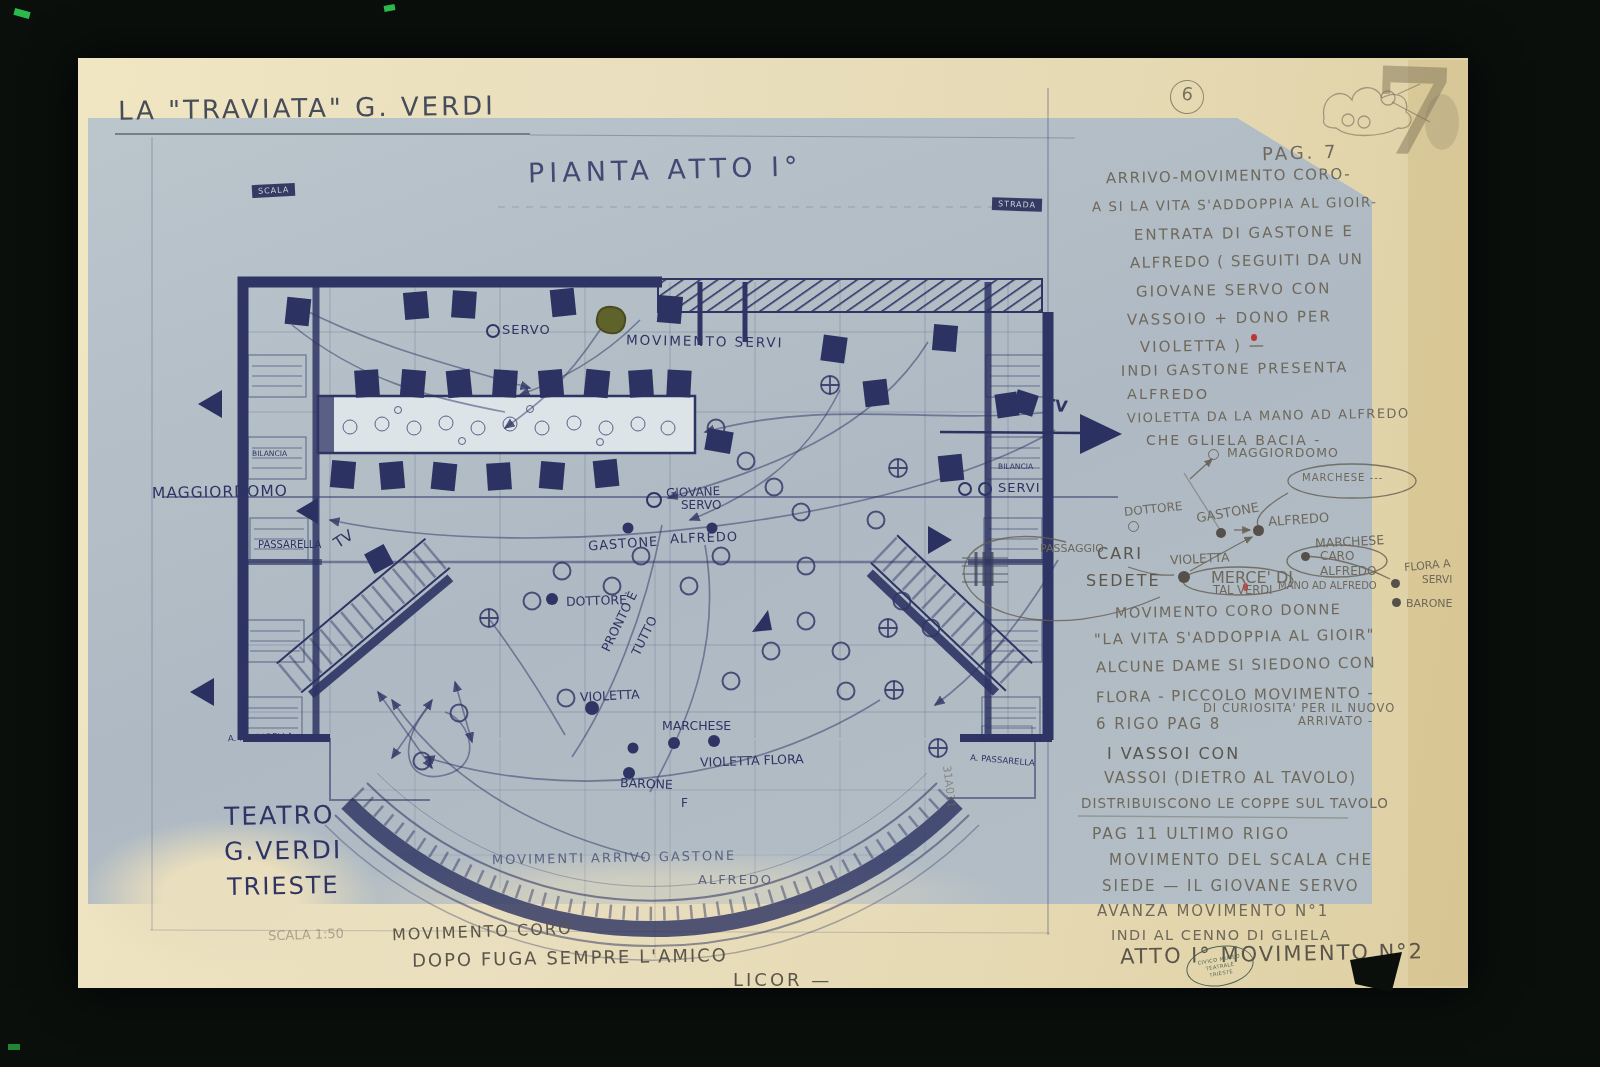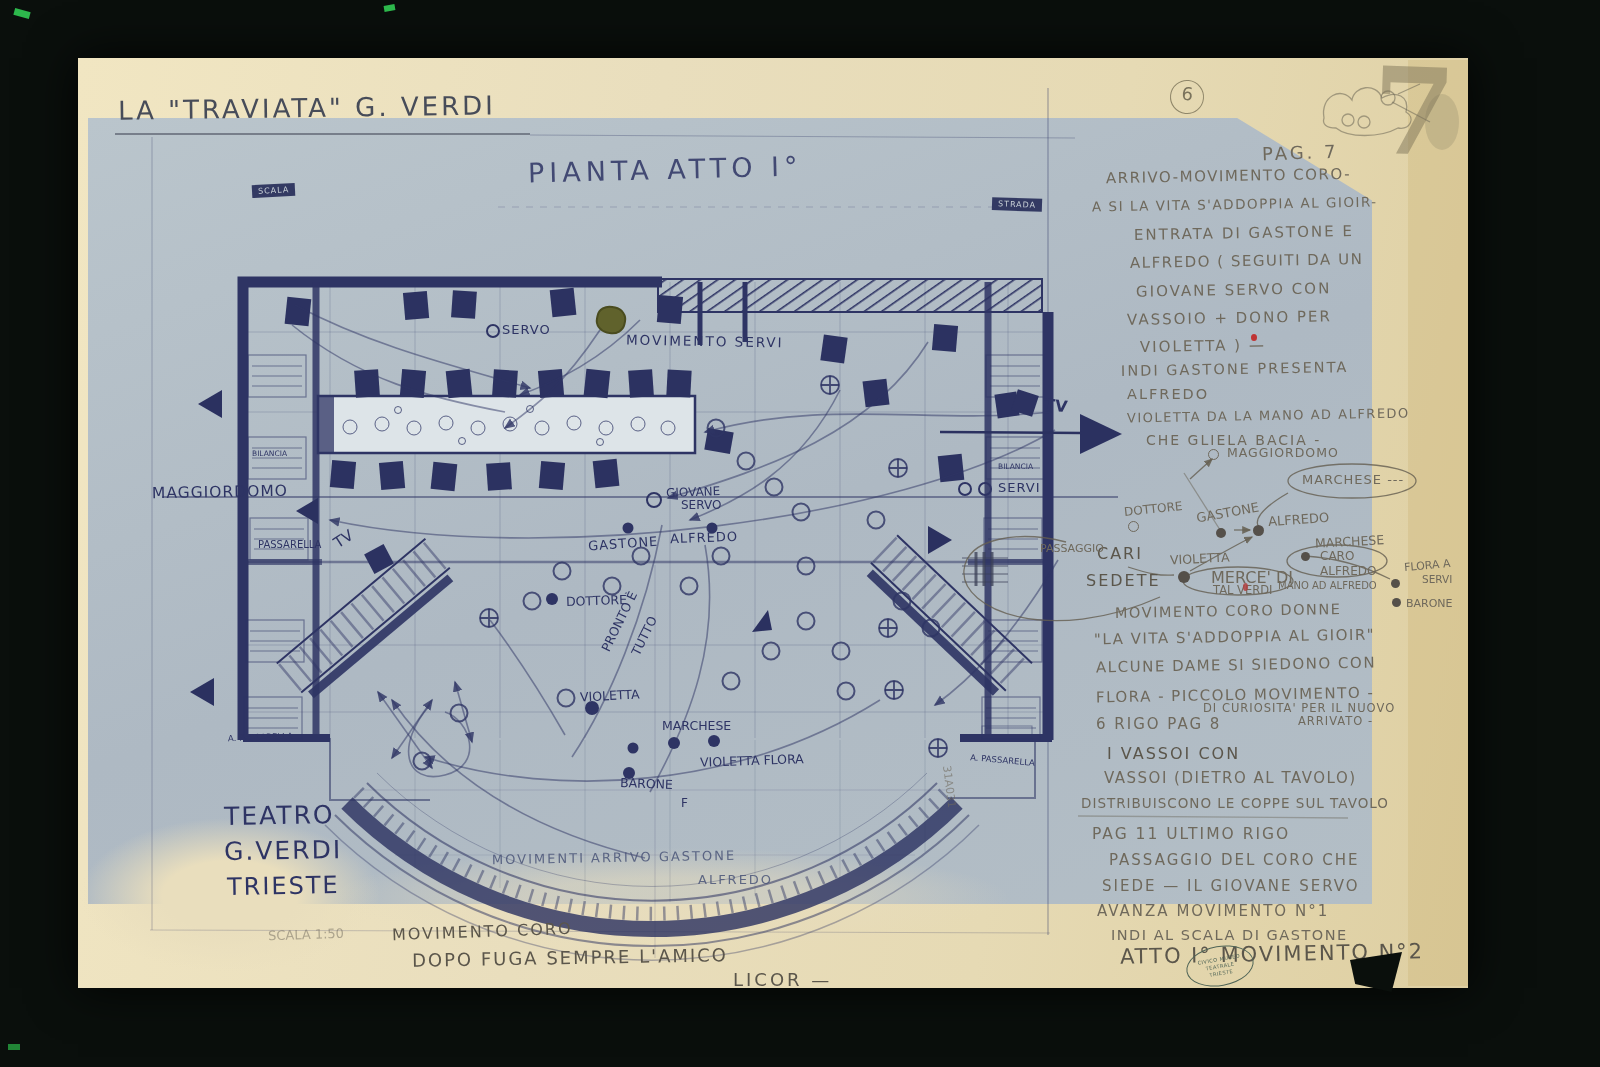--- a/index.html
+++ b/index.html
@@ -328,21 +328,21 @@
 <div class="t pen" style="left:1136px;top:283px;font-size:15px;letter-spacing:2px;transform:rotate(-1deg)">GIOVANE SERVO CON</div>
 <div class="t pen" style="left:1127px;top:311px;font-size:15px;letter-spacing:2px;transform:rotate(-1deg)">VASSOIO + DONO PER</div>
 <div class="t pen" style="left:1140px;top:339px;font-size:15px;letter-spacing:2px;transform:rotate(-1deg)">VIOLETTA ) —</div>
 <div class="t pen" style="left:1121px;top:362px;font-size:14.5px;letter-spacing:2px;transform:rotate(-1deg)">INDI GASTONE PRESENTA</div>
 <div class="t pen" style="left:1127px;top:387px;font-size:14.5px;letter-spacing:2px">ALFREDO</div>
 <div class="t pen" style="left:1127px;top:409px;font-size:13px;letter-spacing:1.5px;transform:rotate(-1deg)">VIOLETTA DA LA MANO AD ALFREDO</div>
 <div class="t pen" style="left:1146px;top:433px;font-size:14px;letter-spacing:2px">CHE GLIELA BACIA -</div>
 
 <div class="t pen" style="left:1227px;top:447px;font-size:12.5px;letter-spacing:1px">MAGGIORDOMO</div>
 <div class="pring" style="left:1208px;top:449px;width:9px;height:9px"></div>
-<div class="t pen" style="left:1302px;top:473px;font-size:13px;letter-spacing:1px">MARCHESE ---</div>
+<div class="t pen" style="left:1302px;top:473px;font-size:10px;letter-spacing:1px">MARCHESE ---</div>
 <div class="t pen" style="left:1124px;top:503px;font-size:12px;transform:rotate(-6deg)">DOTTORE</div>
 <div class="pring" style="left:1128px;top:521px;width:9px;height:9px"></div>
 <div class="t pen" style="left:1196px;top:506px;font-size:13px;transform:rotate(-10deg)">GASTONE</div>
 <div class="pdot" style="left:1216px;top:528px;width:10px;height:10px"></div>
 <div class="t pen" style="left:1268px;top:513px;font-size:13px;transform:rotate(-4deg)">ALFREDO</div>
 <div class="pdot" style="left:1253px;top:525px;width:11px;height:11px"></div>
 <div class="t pen" style="left:1315px;top:536px;font-size:12.5px;transform:rotate(-3deg)">MARCHESE</div>
 <div class="t pend" style="left:1097px;top:546px;font-size:16px;letter-spacing:2px">CARI</div>
 <div class="t pend" style="left:1086px;top:573px;font-size:16px;letter-spacing:2px">SEDETE</div>
 <div class="t pen" style="left:1170px;top:553px;font-size:12.5px;transform:rotate(-3deg)">VIOLETTA</div>
@@ -363,24 +363,24 @@
 <div class="t pen" style="left:1094px;top:630px;font-size:15px;letter-spacing:1.5px;transform:rotate(-1deg)">"LA VITA S'ADDOPPIA AL GIOIR"</div>
 <div class="t pen" style="left:1096px;top:658px;font-size:15px;letter-spacing:1.5px;transform:rotate(-1deg)">ALCUNE DAME SI SIEDONO CON</div>
 <div class="t pen" style="left:1096px;top:688px;font-size:15px;letter-spacing:1.5px;transform:rotate(-1deg)">FLORA - PICCOLO MOVIMENTO -</div>
 <div class="t pen" style="left:1203px;top:703px;font-size:11.5px;letter-spacing:1px">DI CURIOSITA' PER IL NUOVO</div>
 <div class="t pen" style="left:1096px;top:717px;font-size:15px;letter-spacing:2px">6 RIGO PAG 8</div>
 <div class="t pen" style="left:1298px;top:716px;font-size:11.5px;letter-spacing:1px">ARRIVATO -</div>
 <div class="t pend" style="left:1107px;top:746px;font-size:16px;letter-spacing:2px">I VASSOI CON</div>
 <div class="t pen" style="left:1104px;top:771px;font-size:15px;letter-spacing:1.5px">VASSOI (DIETRO AL TAVOLO)</div>
 <div class="t pen" style="left:1081px;top:797px;font-size:13.5px;letter-spacing:1px">DISTRIBUISCONO LE COPPE SUL TAVOLO</div>
 <div class="t pen" style="left:1092px;top:827px;font-size:15.5px;letter-spacing:2px">PAG 11 ULTIMO RIGO</div>
-<div class="t pen" style="left:1109px;top:853px;font-size:15px;letter-spacing:2px">PASSAGGIO DEL CORO CHE</div>
+<div class="t pen" style="left:1109px;top:853px;font-size:15px;letter-spacing:2px">MOVIMENTO DEL SCALA CHE</div>
 <div class="t pen" style="left:1102px;top:879px;font-size:15px;letter-spacing:2px">SIEDE — IL GIOVANE SERVO</div>
 <div class="t pen" style="left:1097px;top:904px;font-size:15px;letter-spacing:2px">AVANZA MOVIMENTO N°1</div>
-<div class="t pen" style="left:1111px;top:928px;font-size:14.5px;letter-spacing:1.5px">INDI AL SCALA DI GASTONE</div>
+<div class="t pen" style="left:1111px;top:928px;font-size:14.5px;letter-spacing:1.5px">INDI AL CENNO DI GLIELA</div>
 <div class="t pend" style="left:1120px;top:944px;font-size:21px;letter-spacing:2px;transform:rotate(-1deg)">ATTO I° MOVIMENTO N°2</div>
 
 <div class="box" style="left:252px;top:184px;transform:rotate(-3deg)">SCALA</div>
 <div class="box" style="left:992px;top:198px;transform:rotate(2deg)">STRADA</div>
 <div class="t ink" style="left:502px;top:323px;font-size:13px;letter-spacing:1px">SERVO</div>
 <div class="ring" style="left:486px;top:324px;width:10px;height:10px"></div>
 <div class="t ink" style="left:626px;top:335px;font-size:13.5px;letter-spacing:2px;transform:rotate(1deg)">MOVIMENTO SERVI</div>
 <div class="t ink" style="left:1044px;top:398px;font-size:16px;font-weight:bold;transform:rotate(6deg)">TV</div>
 <div class="t ink" style="left:334px;top:532px;font-size:15px;transform:rotate(-33deg)">TV</div>
 <div class="t ink" style="left:152px;top:485px;font-size:15.5px;letter-spacing:1px;transform:rotate(-1deg)">MAGGIORDOMO</div>

